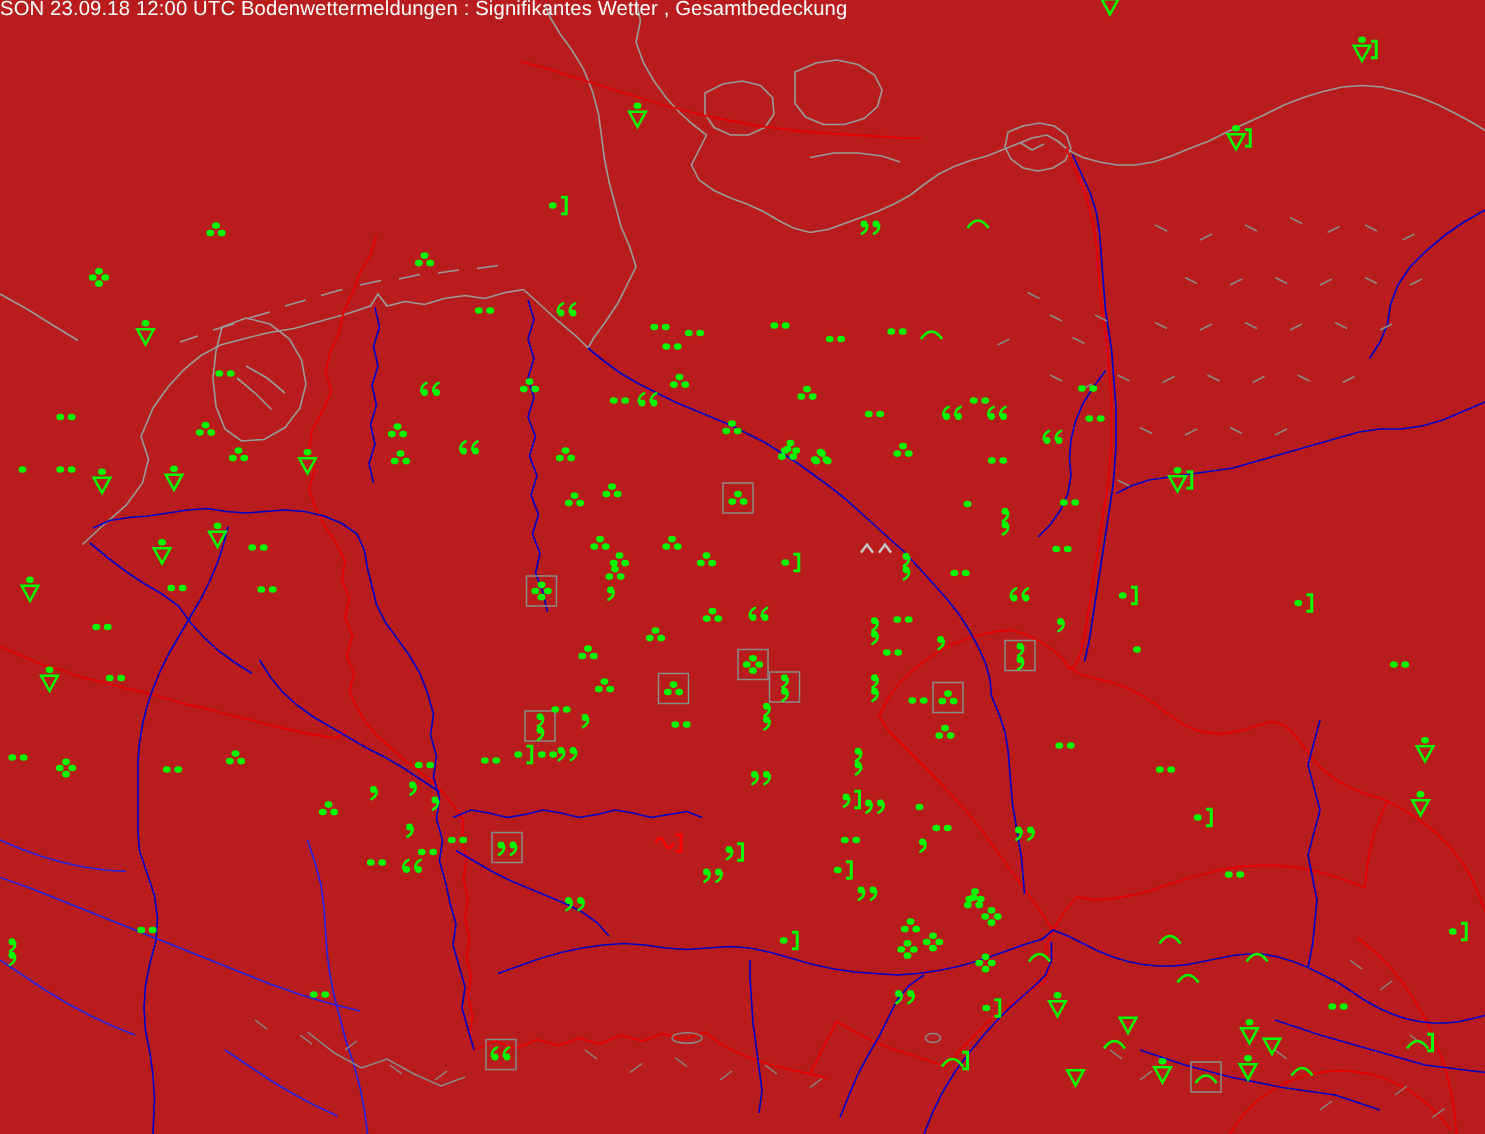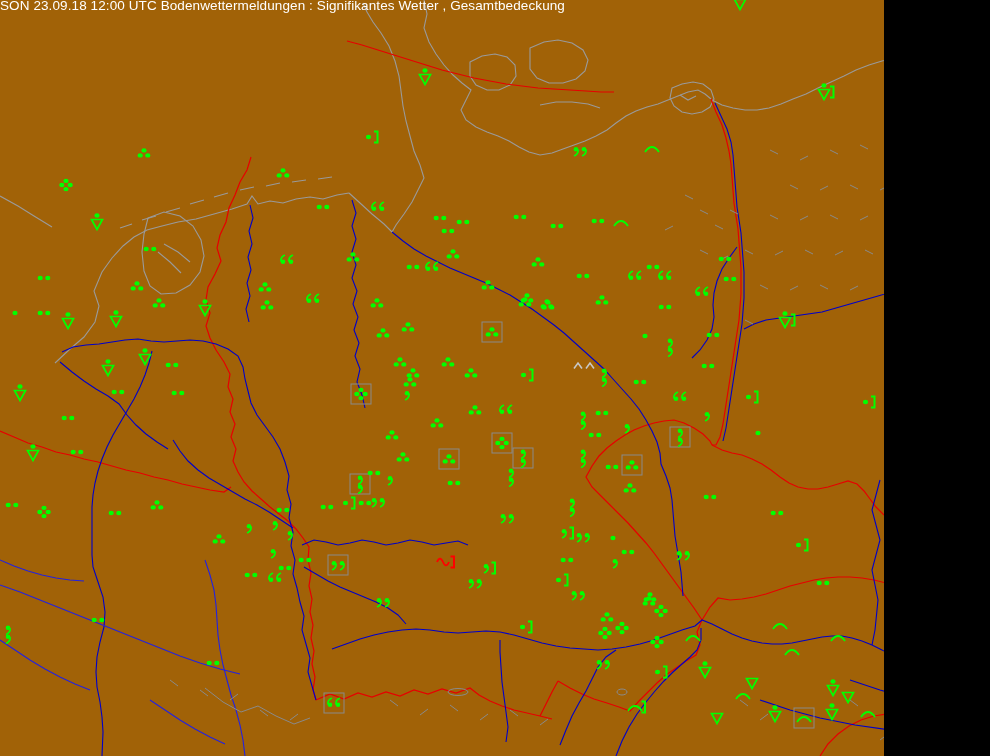--- a/index.html
+++ b/index.html
@@ -1,17 +1,17 @@
 <!DOCTYPE html>
 <html><head>
 <meta charset="utf-8">
 <style>
   html,body{margin:0;padding:0;background:#000;}
   .screen{
-    position:relative;width:884px;height:756px;background:#a16207;
+    position:relative;width:990px;height:756px;background:#b91c1c;
     overflow:hidden;font-family:"Liberation Sans", sans-serif;
   }
   .basemap,.wxlayer{position:absolute;left:0;top:0;}
   .maptitle{
     position:absolute;left:0px;top:-2px;height:18px;
     color:#ffffff;font-size:13.5px;letter-spacing:0.1px;white-space:nowrap;
     font-family:"Liberation Sans", sans-serif;
   }
 </style>
 </head>

